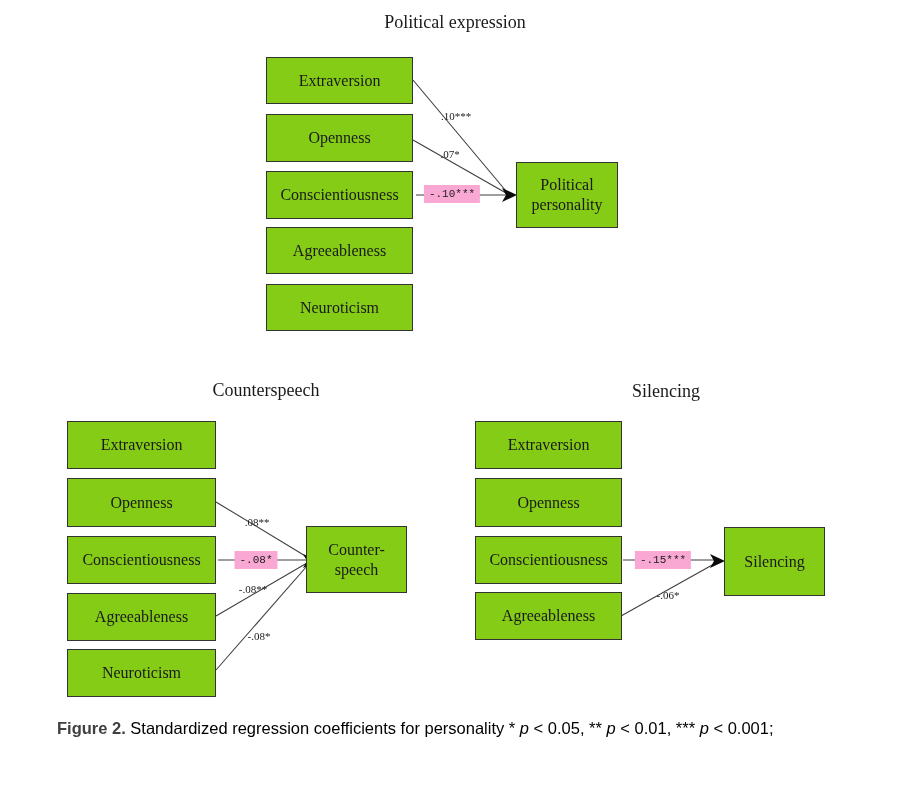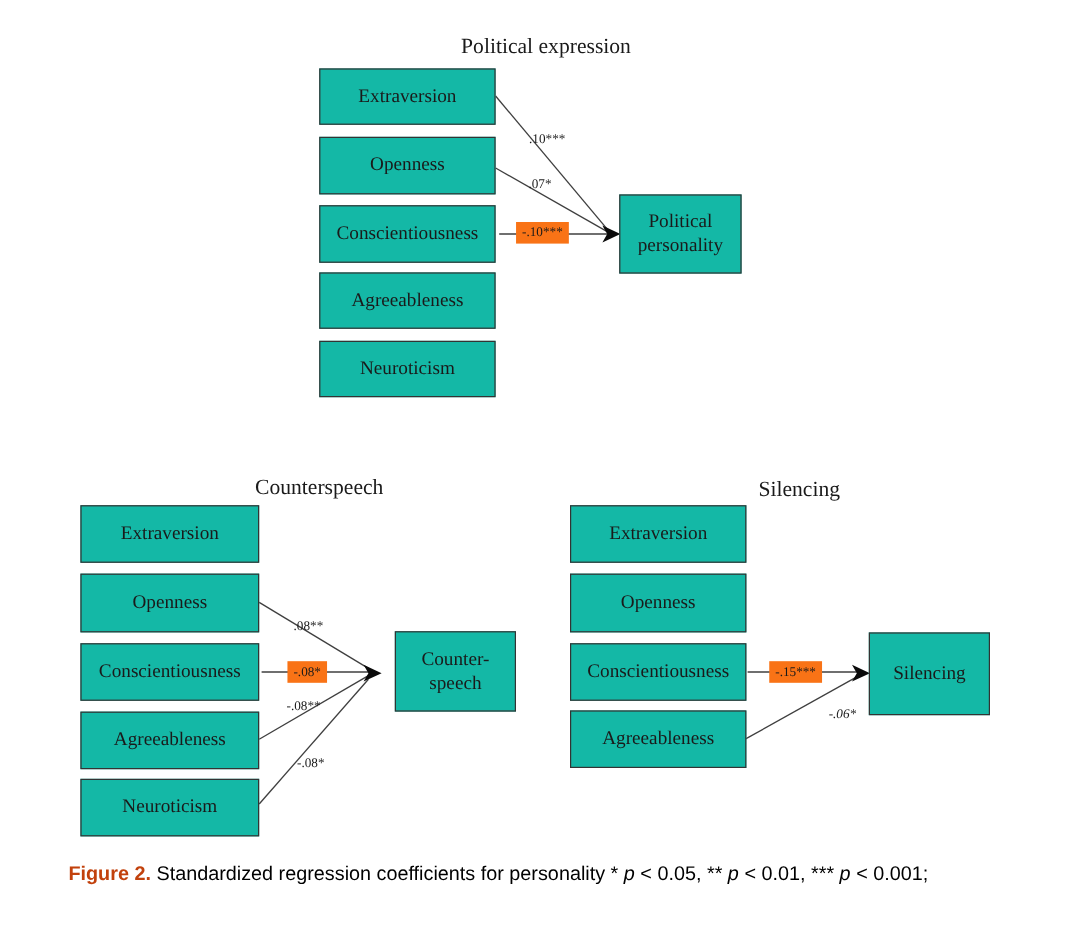--- a/index.html
+++ b/index.html
@@ -13,43 +13,42 @@
     overflow: hidden;
   }
   svg.edges { position: absolute; left: 0; top: 0; }
   svg.edges line { stroke: #3f3f3f; stroke-width: 1.1; }
   svg.edges polygon { fill: #0a0a0a; }
   .diagram-title {
     position: absolute;
     transform: translateX(-50%);
     font-size: 18px;
     white-space: nowrap;
-    margin-top: 16px;
   }
   .box {
     position: absolute;
     box-sizing: border-box;
     border: 1.4px solid #333333;
-    background: #14b8a6;
+    background: #84cc16;
     display: flex;
     align-items: center;
     justify-content: center;
     text-align: center;
     font-size: 16px;
     line-height: 20px;
   }
   .outcome-box { flex-direction: column; }
   .coef {
     position: absolute;
     transform: translate(-50%, -50%);
     font-size: 11px;
     white-space: nowrap;
     line-height: 18px;
   }
-  .coef.onliner { background: #f97316; padding: 0 5px; }
+  .coef.onliner { background: #f9a8d4; padding: 0 5px; font-family: Liberation Mono, monospace; }
   .caption {
     position: absolute;
     left: 57px;
     top: 717px;
     width: 830px;
     font-family: "Liberation Sans", sans-serif;
     font-size: 16.5px;
     line-height: 23px;
     color: #000000;
   }
@@ -99,39 +98,39 @@
   <div class="coef" style="left:456px; top:116px;">.10***</div>
   <div class="coef" style="left:450px; top:154px;">.07*</div>
   <div class="coef onliner" style="left:452px; top:194px;">-.10***</div>
 
   <div class="box" style="left:67px; top:421px; width:149px; height:48px;">Extraversion</div>
   <div class="box" style="left:67px; top:478px; width:149px; height:49px;">Openness</div>
   <div class="box" style="left:67px; top:536px; width:149px; height:48px;">Conscientiousness</div>
   <div class="box" style="left:67px; top:593px; width:149px; height:48px;">Agreeableness</div>
   <div class="box" style="left:67px; top:649px; width:149px; height:48px;">Neuroticism</div>
 
-  <div class="box outcome-box" style="left:329px; top:526px; width:101px; height:67px;">
+  <div class="box outcome-box" style="left:306px; top:526px; width:101px; height:67px;">
     <span>Counter-</span>
     <span>speech</span>
   </div>
 
   <div class="coef" style="left:257px; top:522px;">.08**</div>
   <div class="coef onliner" style="left:256px; top:560px;">-.08*</div>
   <div class="coef" style="left:253px; top:589px;">-.08**</div>
   <div class="coef" style="left:259px; top:636px;">-.08*</div>
 
   <div class="box" style="left:475px; top:421px; width:147px; height:48px;">Extraversion</div>
   <div class="box" style="left:475px; top:478px; width:147px; height:49px;">Openness</div>
   <div class="box" style="left:475px; top:536px; width:147px; height:48px;">Conscientiousness</div>
   <div class="box" style="left:475px; top:592px; width:147px; height:48px;">Agreeableness</div>
 
   <div class="box outcome-box" style="left:724px; top:527px; width:101px; height:69px;">
     <span>Silencing</span>
   </div>
 
   <div class="coef onliner" style="left:663px; top:560px;">-.15***</div>
-  <div class="coef" style="left:702px; top:595px;font-style:italic;">-.06*</div>
+  <div class="coef" style="left:668px; top:595px;">-.06*</div>
 
   <div class="caption">
-    <span class="line1"><span class="cap-bold" style="color: #c2410c;">Figure 2.</span><span> Standardized regression coefficients for personality * </span><span class="ital">p</span><span> &lt; 0.05, ** </span><span class="ital">p</span><span> &lt; 0.01, *** </span><span class="ital">p</span><span> &lt; 0.001;</span></span>
+    <span class="line1"><span class="cap-bold" style="color: #404040;">Figure 2.</span><span> Standardized regression coefficients for personality * </span><span class="ital">p</span><span> &lt; 0.05, ** </span><span class="ital">p</span><span> &lt; 0.01, *** </span><span class="ital">p</span><span> &lt; 0.001;</span></span>
   </div>
 
 </div>
 
 </body></html>

